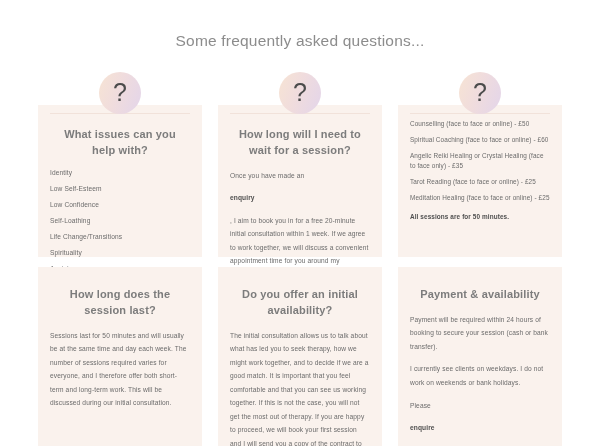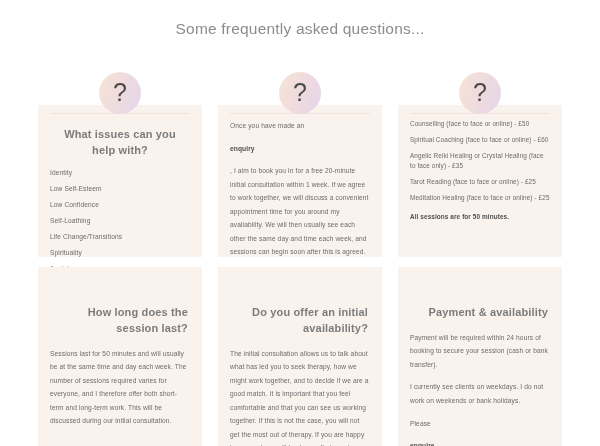--- a/index.html
+++ b/index.html
@@ -15,21 +15,21 @@
     background: #ffffff;
   }
 
   
   .section-title {
     text-align: center;
     font-size: 15.5px;
     font-weight: 400;
     color: #8c8c8c;
     letter-spacing: 0.2px;
-    padding-top: 20px;
+    padding-top: 32px;
     padding-bottom: 6px;
   }
 
   
   .faq-grid {
     position: absolute;
     left: 38px;
     top: 105px;
     width: 524px;
     display: grid;
@@ -81,21 +81,21 @@
   
   .card-heading {
     text-align: center;
     font-size: 11px;
     font-weight: 700;
     color: #7c7c7c;
     letter-spacing: 0.15px;
     line-height: 1.45;
     margin: 8px 2px 10px 2px;
   }
-  .row-bottom .card-heading { margin-top: 24px; text-align: right; }
+  .row-bottom .card-heading { margin-top: 6px; }
 
   .card-body {
     font-size: 6.6px;
     line-height: 2.05;
     color: #6b6b6b;
     letter-spacing: 0.12px;
   }
   .card-body p { margin: 0 0 9px 0; }
   .card-body p:last-child { margin-bottom: 0; }
 
@@ -151,20 +151,21 @@
         <li>Anxiety</li>
         <li>Loneliness</li>
       </ul>
     </div>
 
     <div class="faq-card row-top">
       <div class="card-divider"></div>
       <div class="q-badge">
         <span class="q-mark">?</span>
       </div>
+      <div class="card-heading">How long will I need to wait for a session?</div>
       <div class="card-body">
         <p>Once you have made an</p>
         <p style="font-weight:700;color:#4f4f4f;margin-bottom:9px;">enquiry</p>
         <p>, I aim to book you in for a free 20-minute initial consultation within 1 week. If we agree to work together, we will discuss a convenient appointment time for you around my availability. We will then usually see each other the same day and time each week, and sessions can begin soon after this is agreed.</p>
       </div>
     </div>
 
     <div class="faq-card row-top">
       <div class="card-divider"></div>
       <div class="q-badge">

